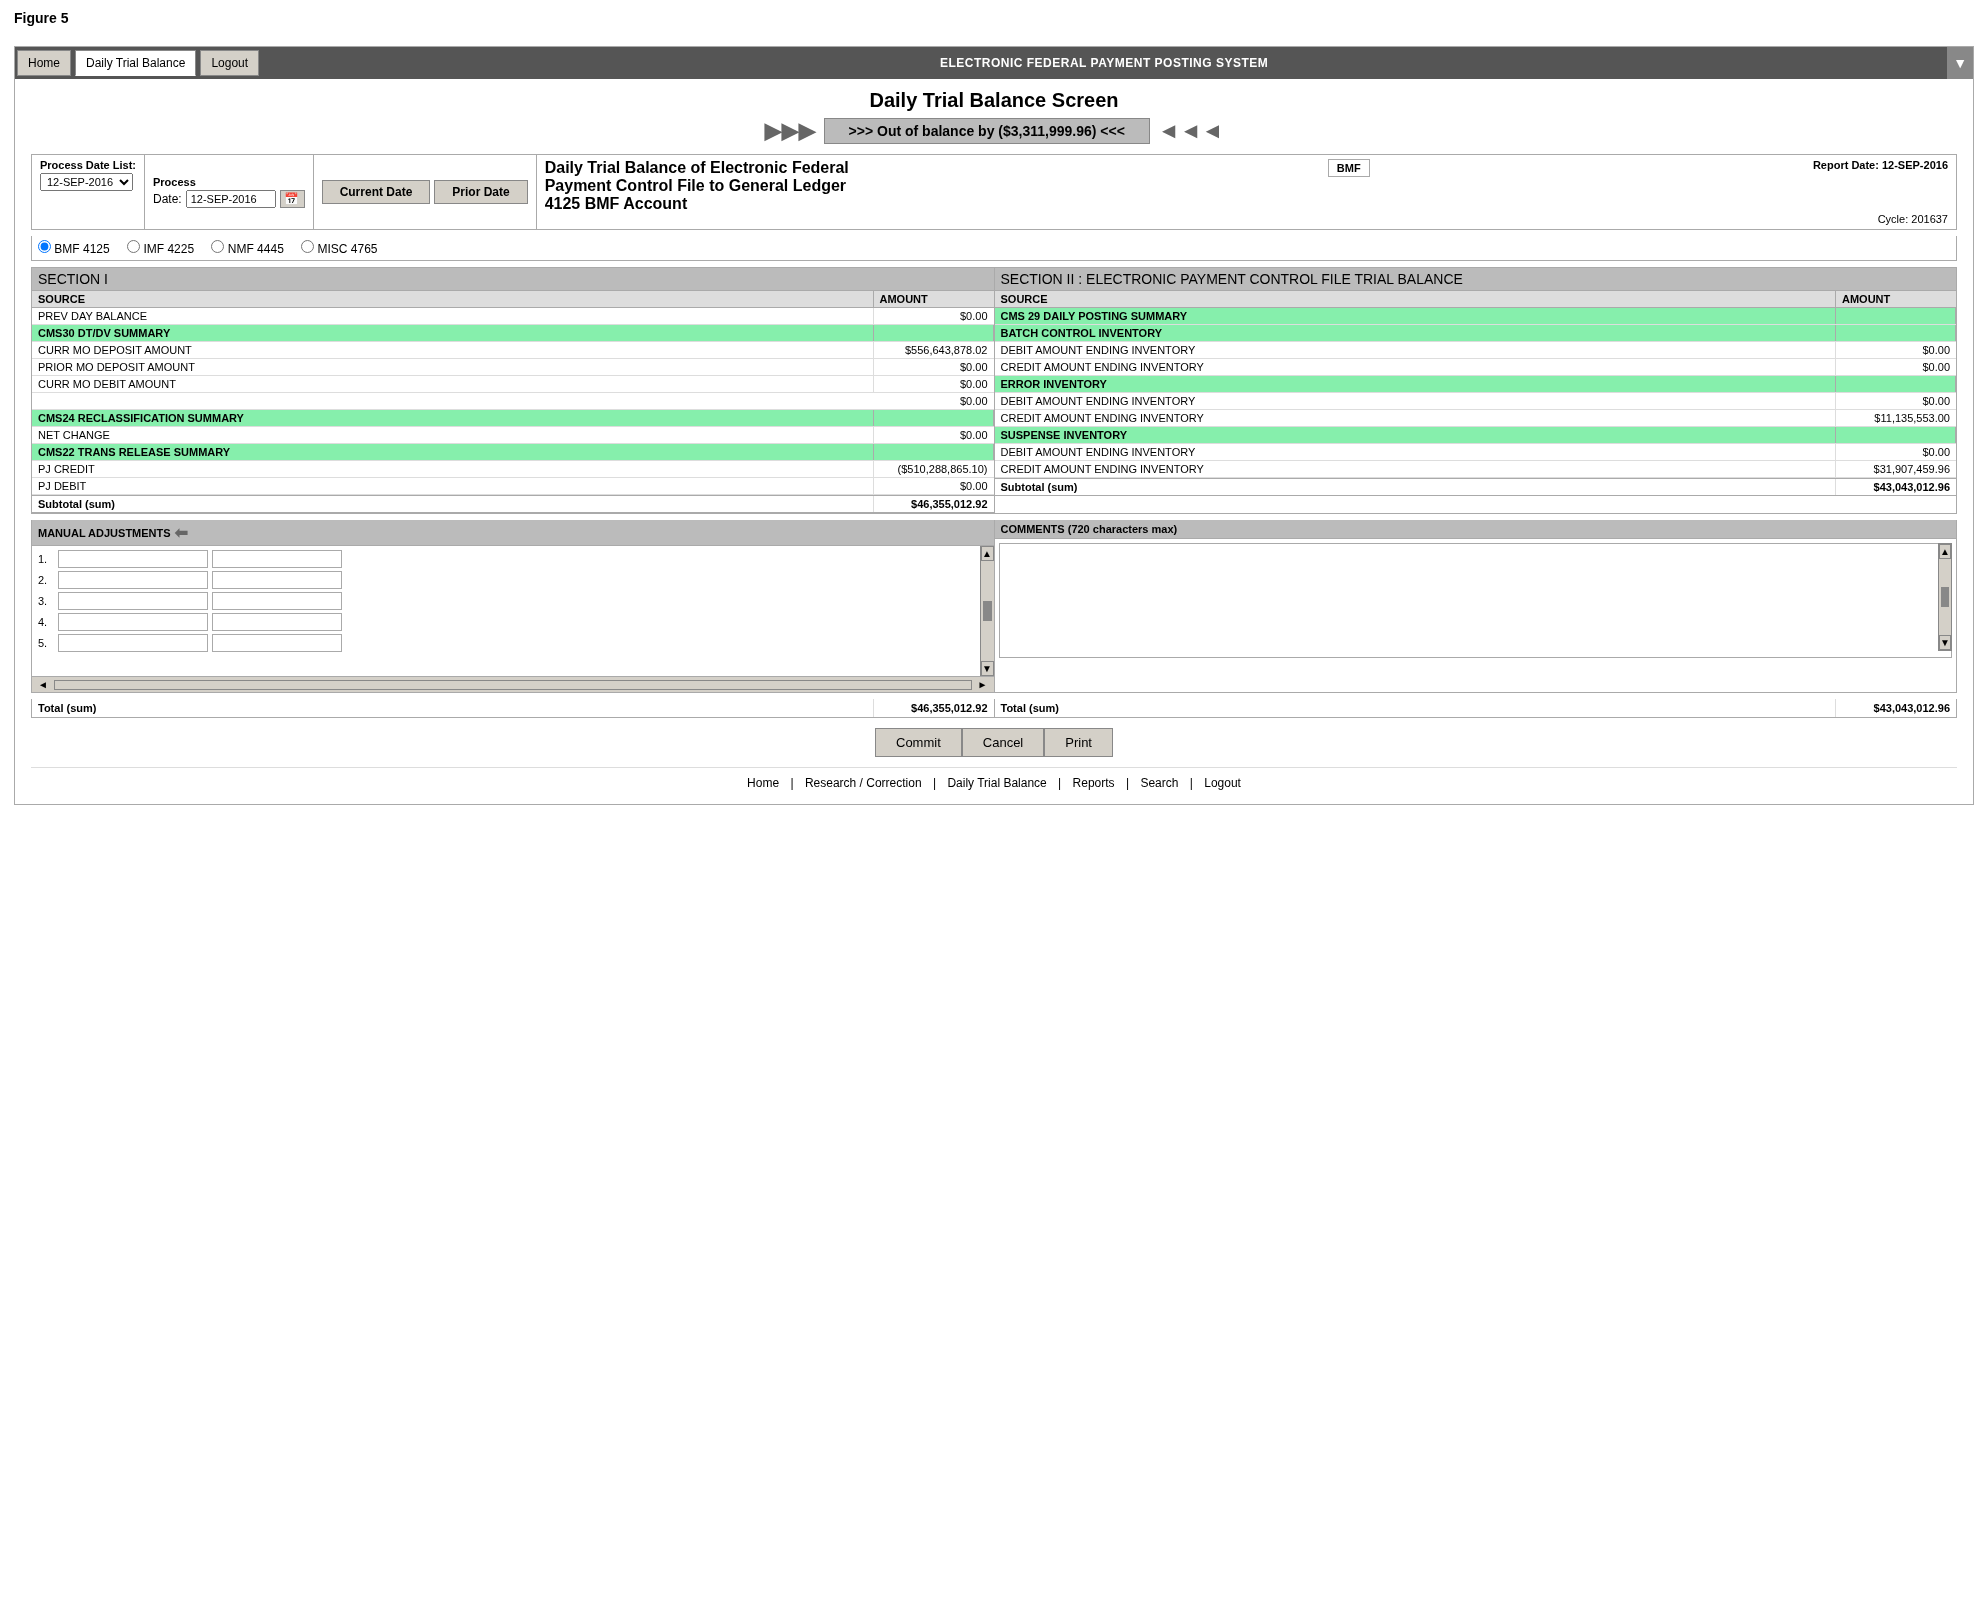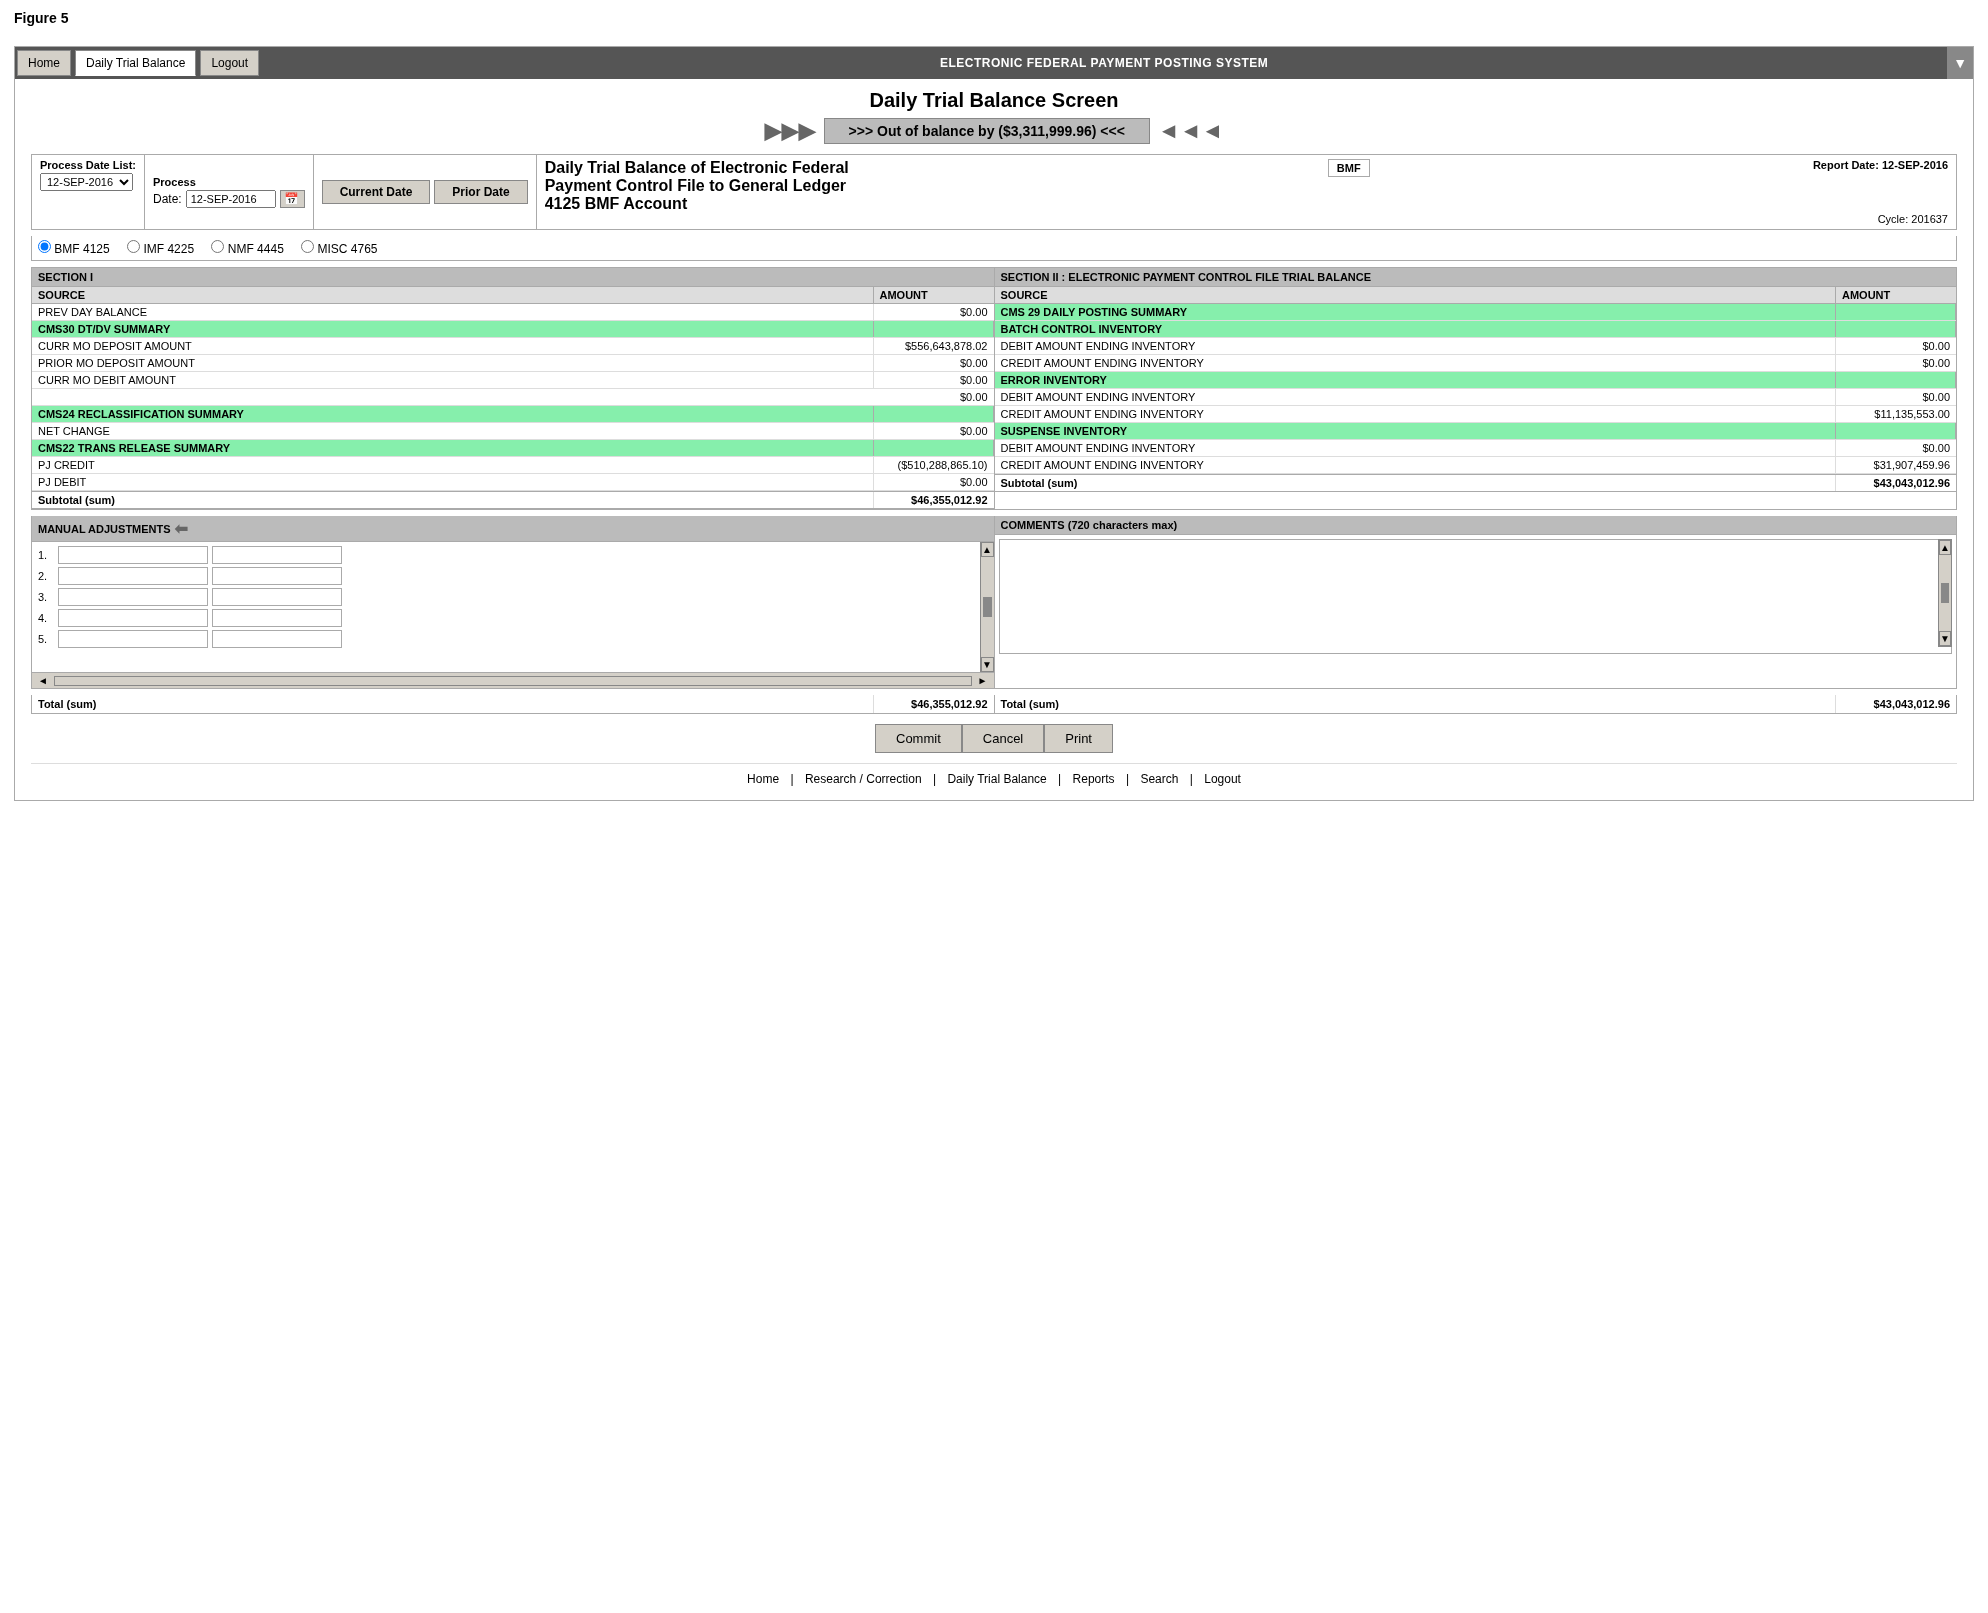--- a/index.html
+++ b/index.html
@@ -144,22 +144,22 @@
       gap: 0;
       border: 1px solid #aaa;
       margin-bottom: 6px;
     }
 
     .section-left { flex: 1; border-right: 1px solid #aaa; }
     .section-right { flex: 1; }
 
     .section-header {
       background: #bbb;
-      font-weight: bold;
-      font-size: 11px;
+      font-weight: normal;
+      font-size: 14px;
       padding: 3px 6px;
       border-bottom: 1px solid #aaa;
     }
 
     .section-col-headers {
       display: grid;
       grid-template-columns: 1fr auto;
       background: #ddd;
       border-bottom: 1px solid #aaa;
     }

